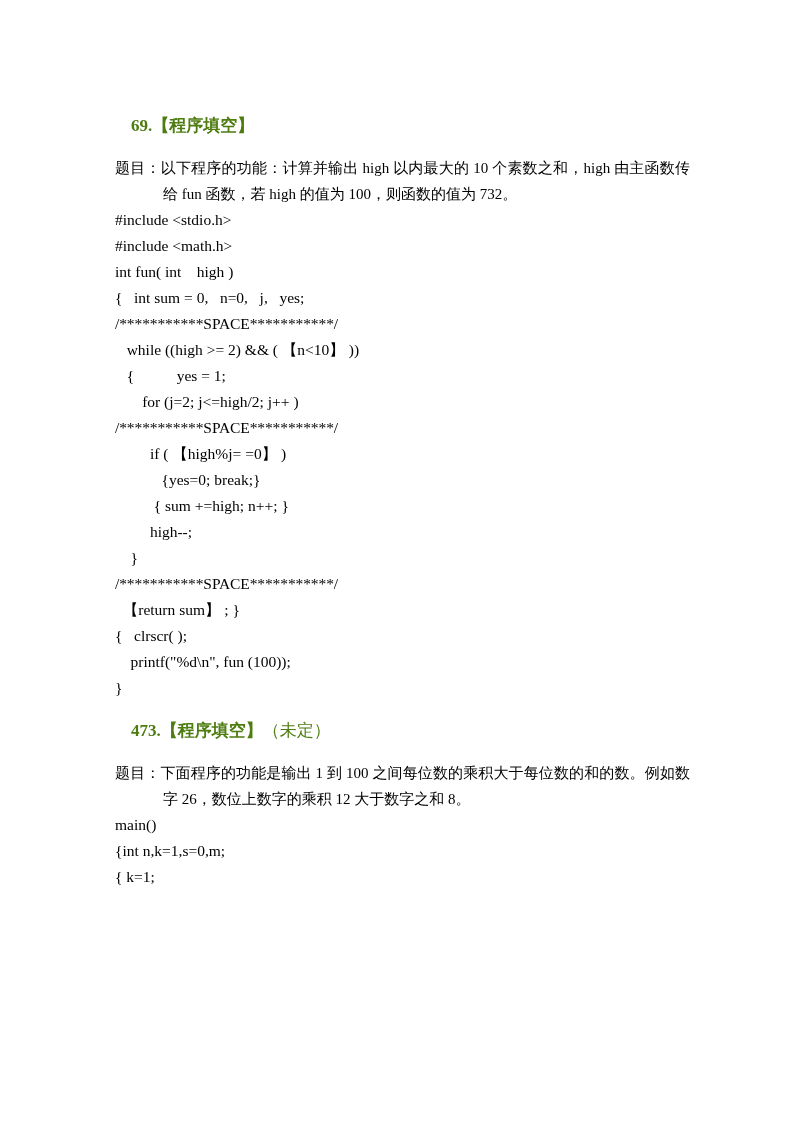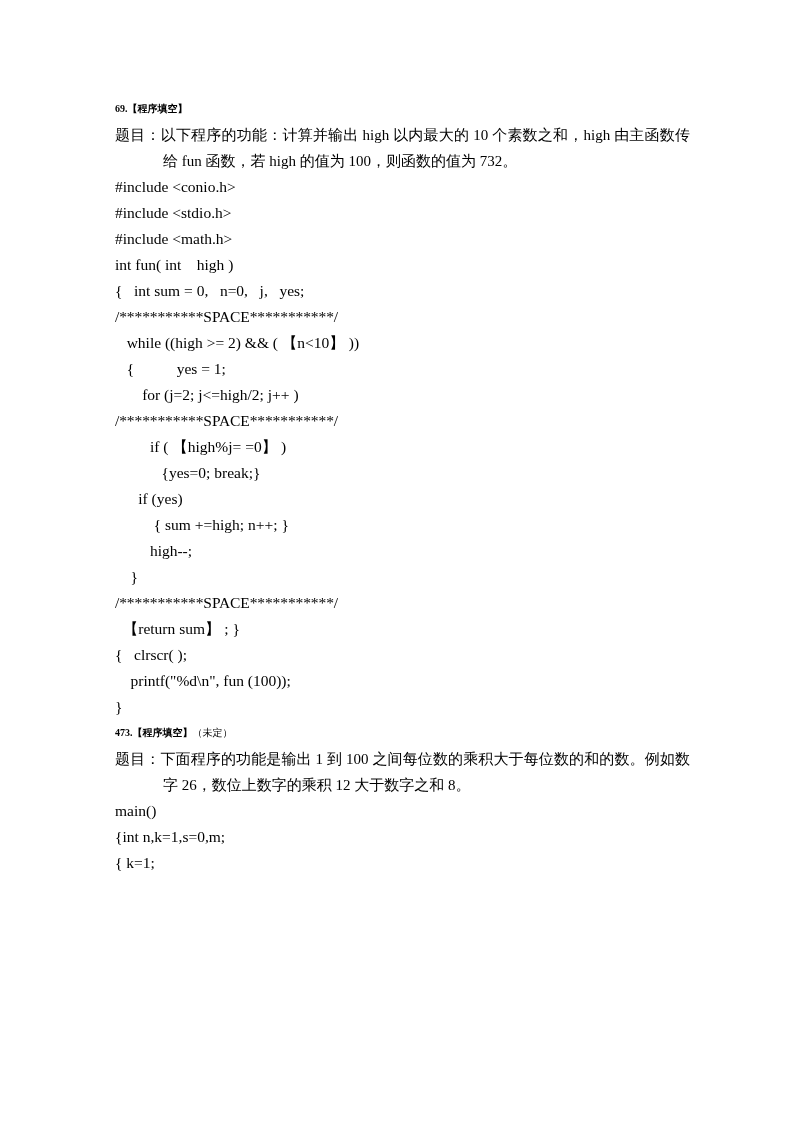--- a/index.html
+++ b/index.html
@@ -21,26 +21,26 @@
     background: #ffffff;
     box-sizing: border-box;
     padding: 96px 115px 0 115px;
   }
   .content {
     width: 575px;
   }
 
   
   .section-heading {
-    color: #000000;
-    font-size: 10px;
+    color: #4d7c0f;
+    font-size: 17px;
     line-height: 26px;
     font-weight: bold;
     white-space: nowrap;
-    margin: 0;
+    margin: 16px;
   }
   .section-heading .num {
     font-family: "Liberation Serif", "DejaVu Serif", serif;
   }
   .section-heading .tag,
   .section-heading .note {
     font-family: "DejaVu Sans", "Liberation Sans", sans-serif;
     font-weight: bold;
   }
   .section-heading .note {
@@ -86,33 +86,31 @@
 
       <div class="section-heading">
         <span class="num">69.</span><span class="tag">【程序填空】</span><span class="note"></span>
       </div>
 
       <p class="statement">
         <span class="label">题目：</span><span>以下程序的功能：计算并输出 high 以内最大的 10 个素数之和，high 由主函数传给 fun 函数，若 high 的值为 100，则函数的值为 732。</span>
       </p>
 
       <div class="code">
-        <div class="code-line">#include &lt;conio.h&gt;</div>
         <div class="code-line">#include &lt;stdio.h&gt;</div>
         <div class="code-line">#include &lt;math.h&gt;</div>
         <div class="code-line">int fun( int    high )</div>
         <div class="code-line">{   int sum = 0,   n=0,   j,   yes;</div>
         <div class="code-line comment">/***********SPACE***********/</div>
         <div class="code-line">   while ((high &gt;= 2) &amp;&amp; ( 【n&lt;10】 ))</div>
         <div class="code-line">   {           yes = 1;</div>
         <div class="code-line">       for (j=2; j&lt;=high/2; j++ )</div>
         <div class="code-line comment">/***********SPACE***********/</div>
         <div class="code-line">         if ( 【high%j= =0】 )</div>
         <div class="code-line">            {yes=0; break;}</div>
-        <div class="code-line">      if (yes)</div>
         <div class="code-line">          { sum +=high; n++; }</div>
         <div class="code-line">         high--;</div>
         <div class="code-line">    }</div>
         <div class="code-line comment">/***********SPACE***********/</div>
         <div class="code-line">  【return sum】 ; }</div>
         <div class="code-line">{   clrscr( );</div>
         <div class="code-line">    printf("%d\n", fun (100));</div>
         <div class="code-line">}</div>
       </div>
     </div>

